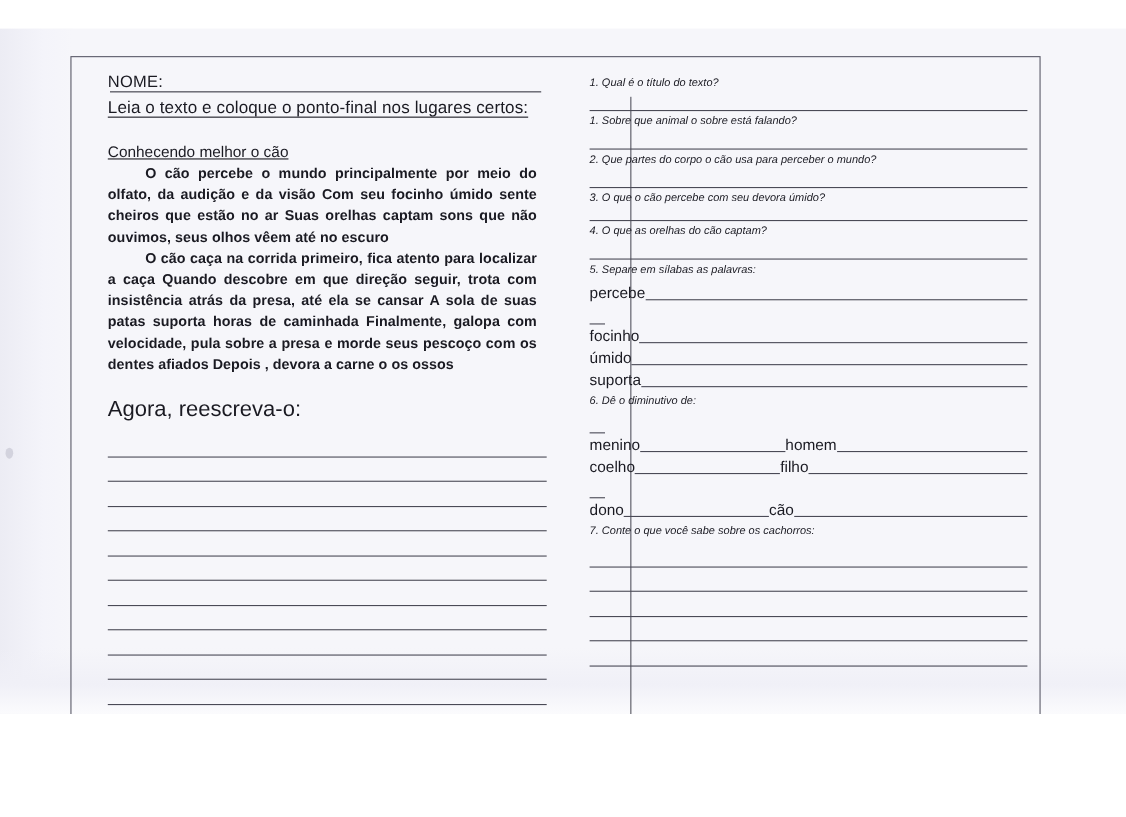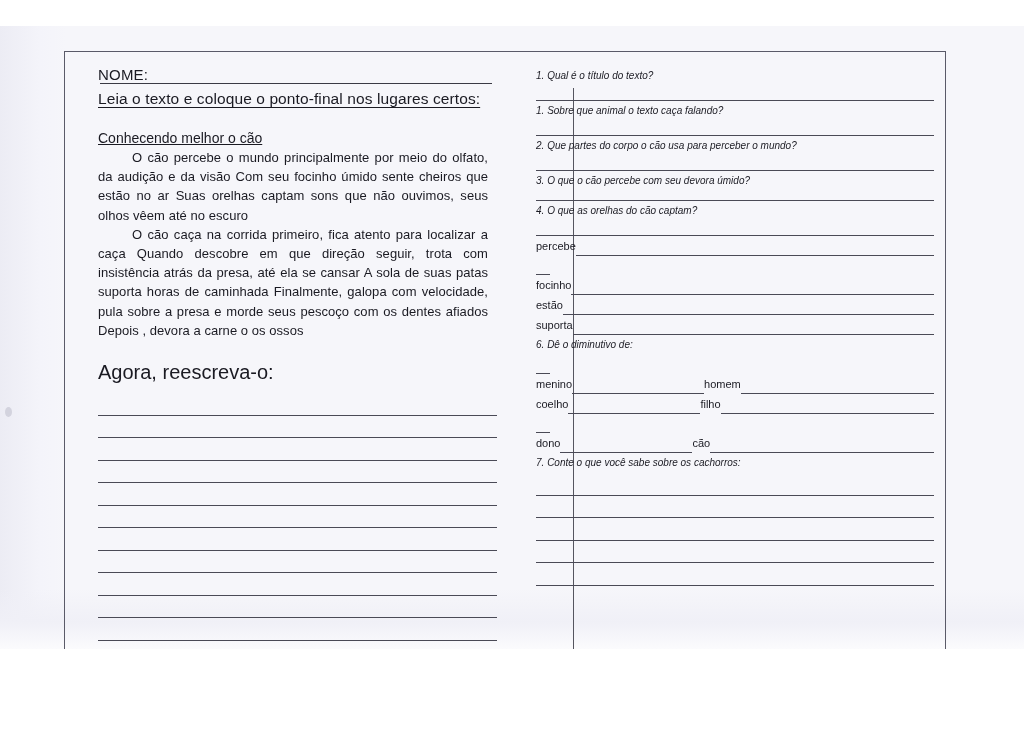--- a/index.html
+++ b/index.html
@@ -96,20 +96,21 @@
     text-decoration: underline;
   }
   .story-para {
     font-size: 13px;
     line-height: 19.2px;
     text-align: justify;
     text-justify: inter-word;
     text-indent: 34px;
     margin: 0;
     letter-spacing: .05px;
+    font-weight: bold;
   }
   .story-para.p2 { margin-top: 0; }
   .rewrite-prompt {
     margin-top: 22px;
     font-family: Liberation Sans, sans-serif;
     font-size: 20px;
     line-height: 20px;
   }
   .left-lines { margin-top: 11px; }
   .left-lines .rule {
@@ -140,22 +141,22 @@
   .ansrule {
     border-bottom: 1.5px solid #4a4a56;
     width: 398px;
   }
   .gap-sm { height: 9px; }
   .gap-md { height: 14px; }
 
   
   .fill-row {
     display: flex;
-    align-items: flex-end;
-    font-size: 11px;
+    align-items: flex-start;
+    font-size: 14px;
     line-height: 20px;
     width: 398px;
     white-space: nowrap;
   }
   .fill-row .w { flex: 0 0 auto; }
   .fill-row .blank {
     flex: 1 1 auto;
     border-bottom: 1.5px solid #4a4a56;
     height: 16px;
     margin-left: 0px;
@@ -226,21 +227,21 @@
 
     <div class="q">
       <span class="qtext"><span>1.</span>
         <span>Qual é o título do texto?</span></span>
     </div>
     <div class="gap-md"></div>
     <div class="ansrule"></div>
 
     <div class="q">
       <span class="qtext"><span>1.</span>
-        <span>Sobre que animal o texto caça falando?</span></span>
+        <span>Sobre que animal o sobre está falando?</span></span>
     </div>
     <div class="gap-md"></div>
     <div class="ansrule"></div>
 
     <div class="q">
       <span class="qtext"><span>2.</span>
         <span>Que partes do corpo o cão usa para perceber o mundo?</span></span>
     </div>
     <div class="gap-md"></div>
     <div class="ansrule"></div>
@@ -252,34 +253,38 @@
     <div class="gap-sm"></div>
     <div class="ansrule"></div>
 
     <div class="q">
       <span class="qtext"><span>4.</span>
         <span>O que as orelhas do cão captam?</span></span>
     </div>
     <div class="gap-md"></div>
     <div class="ansrule"></div>
 
+    <div class="q">
+      <span class="qtext"><span>5.</span>
+        <span>Separe em sílabas as palavras:</span></span>
+    </div>
 
     <div class="fill-row">
       <span class="w">percebe</span>
       <span class="blank"></span>
     </div>
     <div class="gap-sm"></div>
     <div class="stray-dash"></div>
 
     <div class="fill-row">
       <span class="w">focinho</span>
       <span class="blank"></span>
     </div>
     <div class="fill-row">
-      <span class="w">estão</span>
+      <span class="w">úmido</span>
       <span class="blank"></span>
     </div>
     <div class="fill-row">
       <span class="w">suporta</span>
       <span class="blank"></span>
     </div>
 
     <div class="q">
       <span class="qtext"><span>6.</span>
         <span>Dê o diminutivo de:</span></span>

